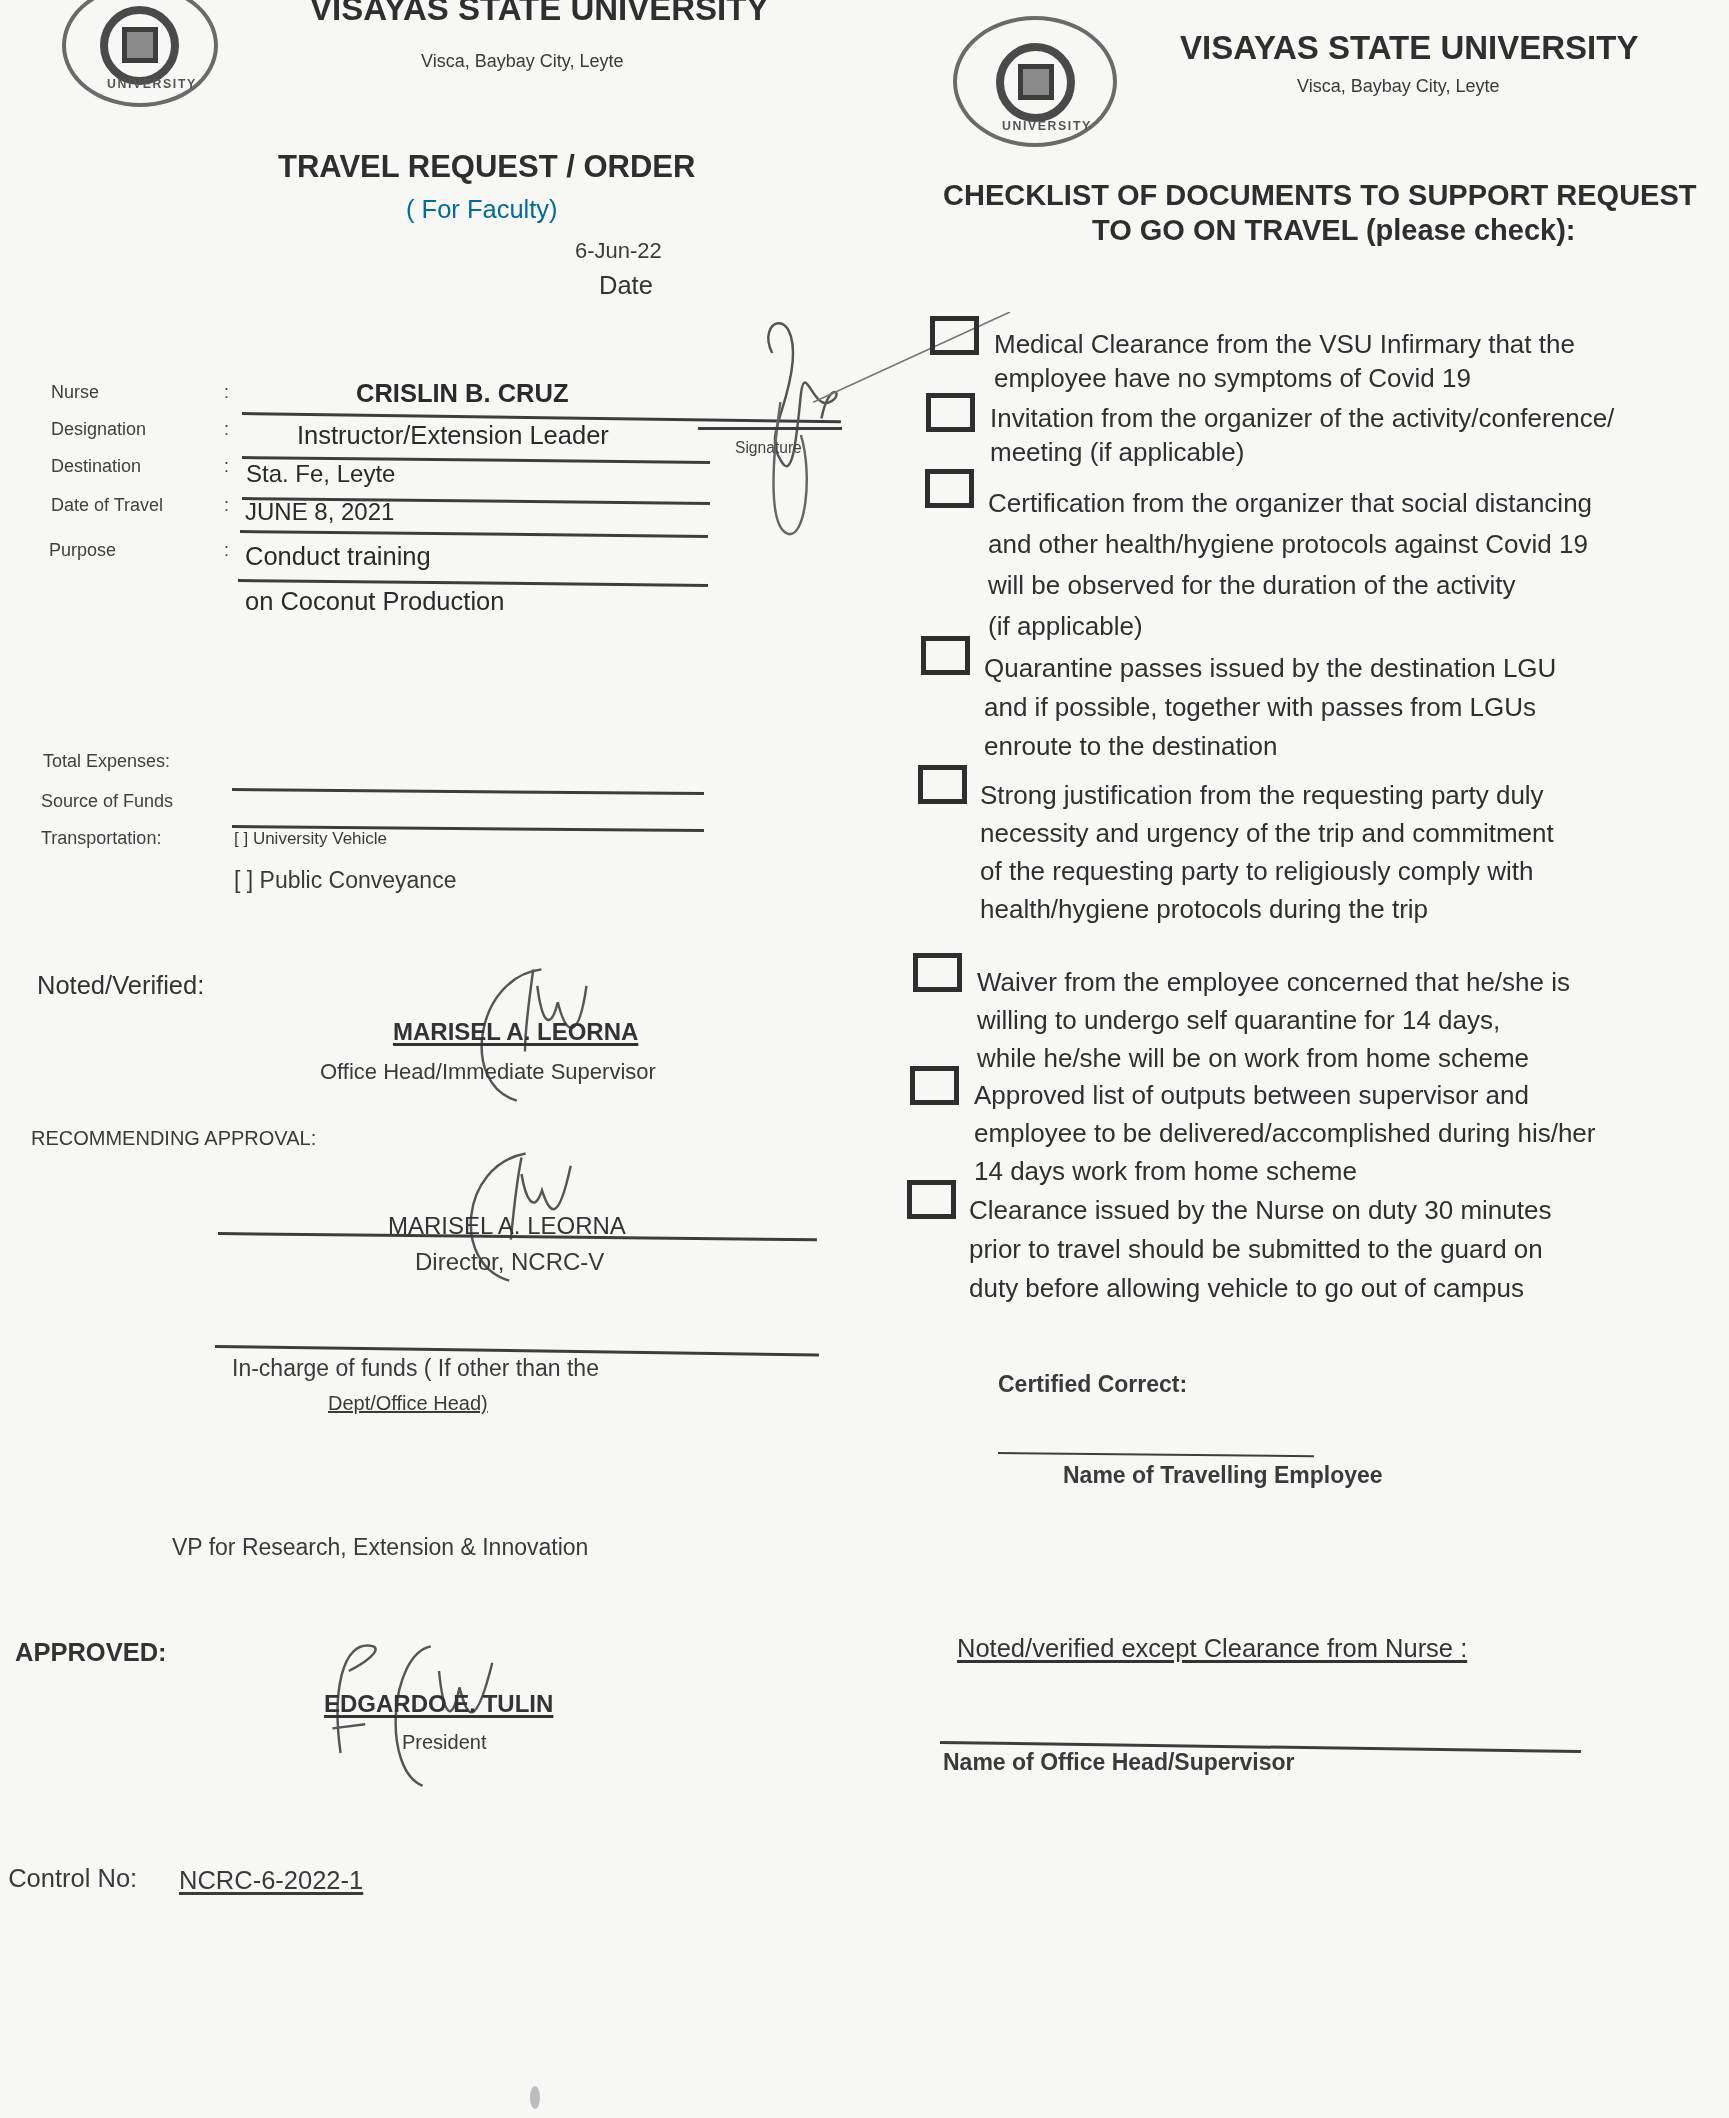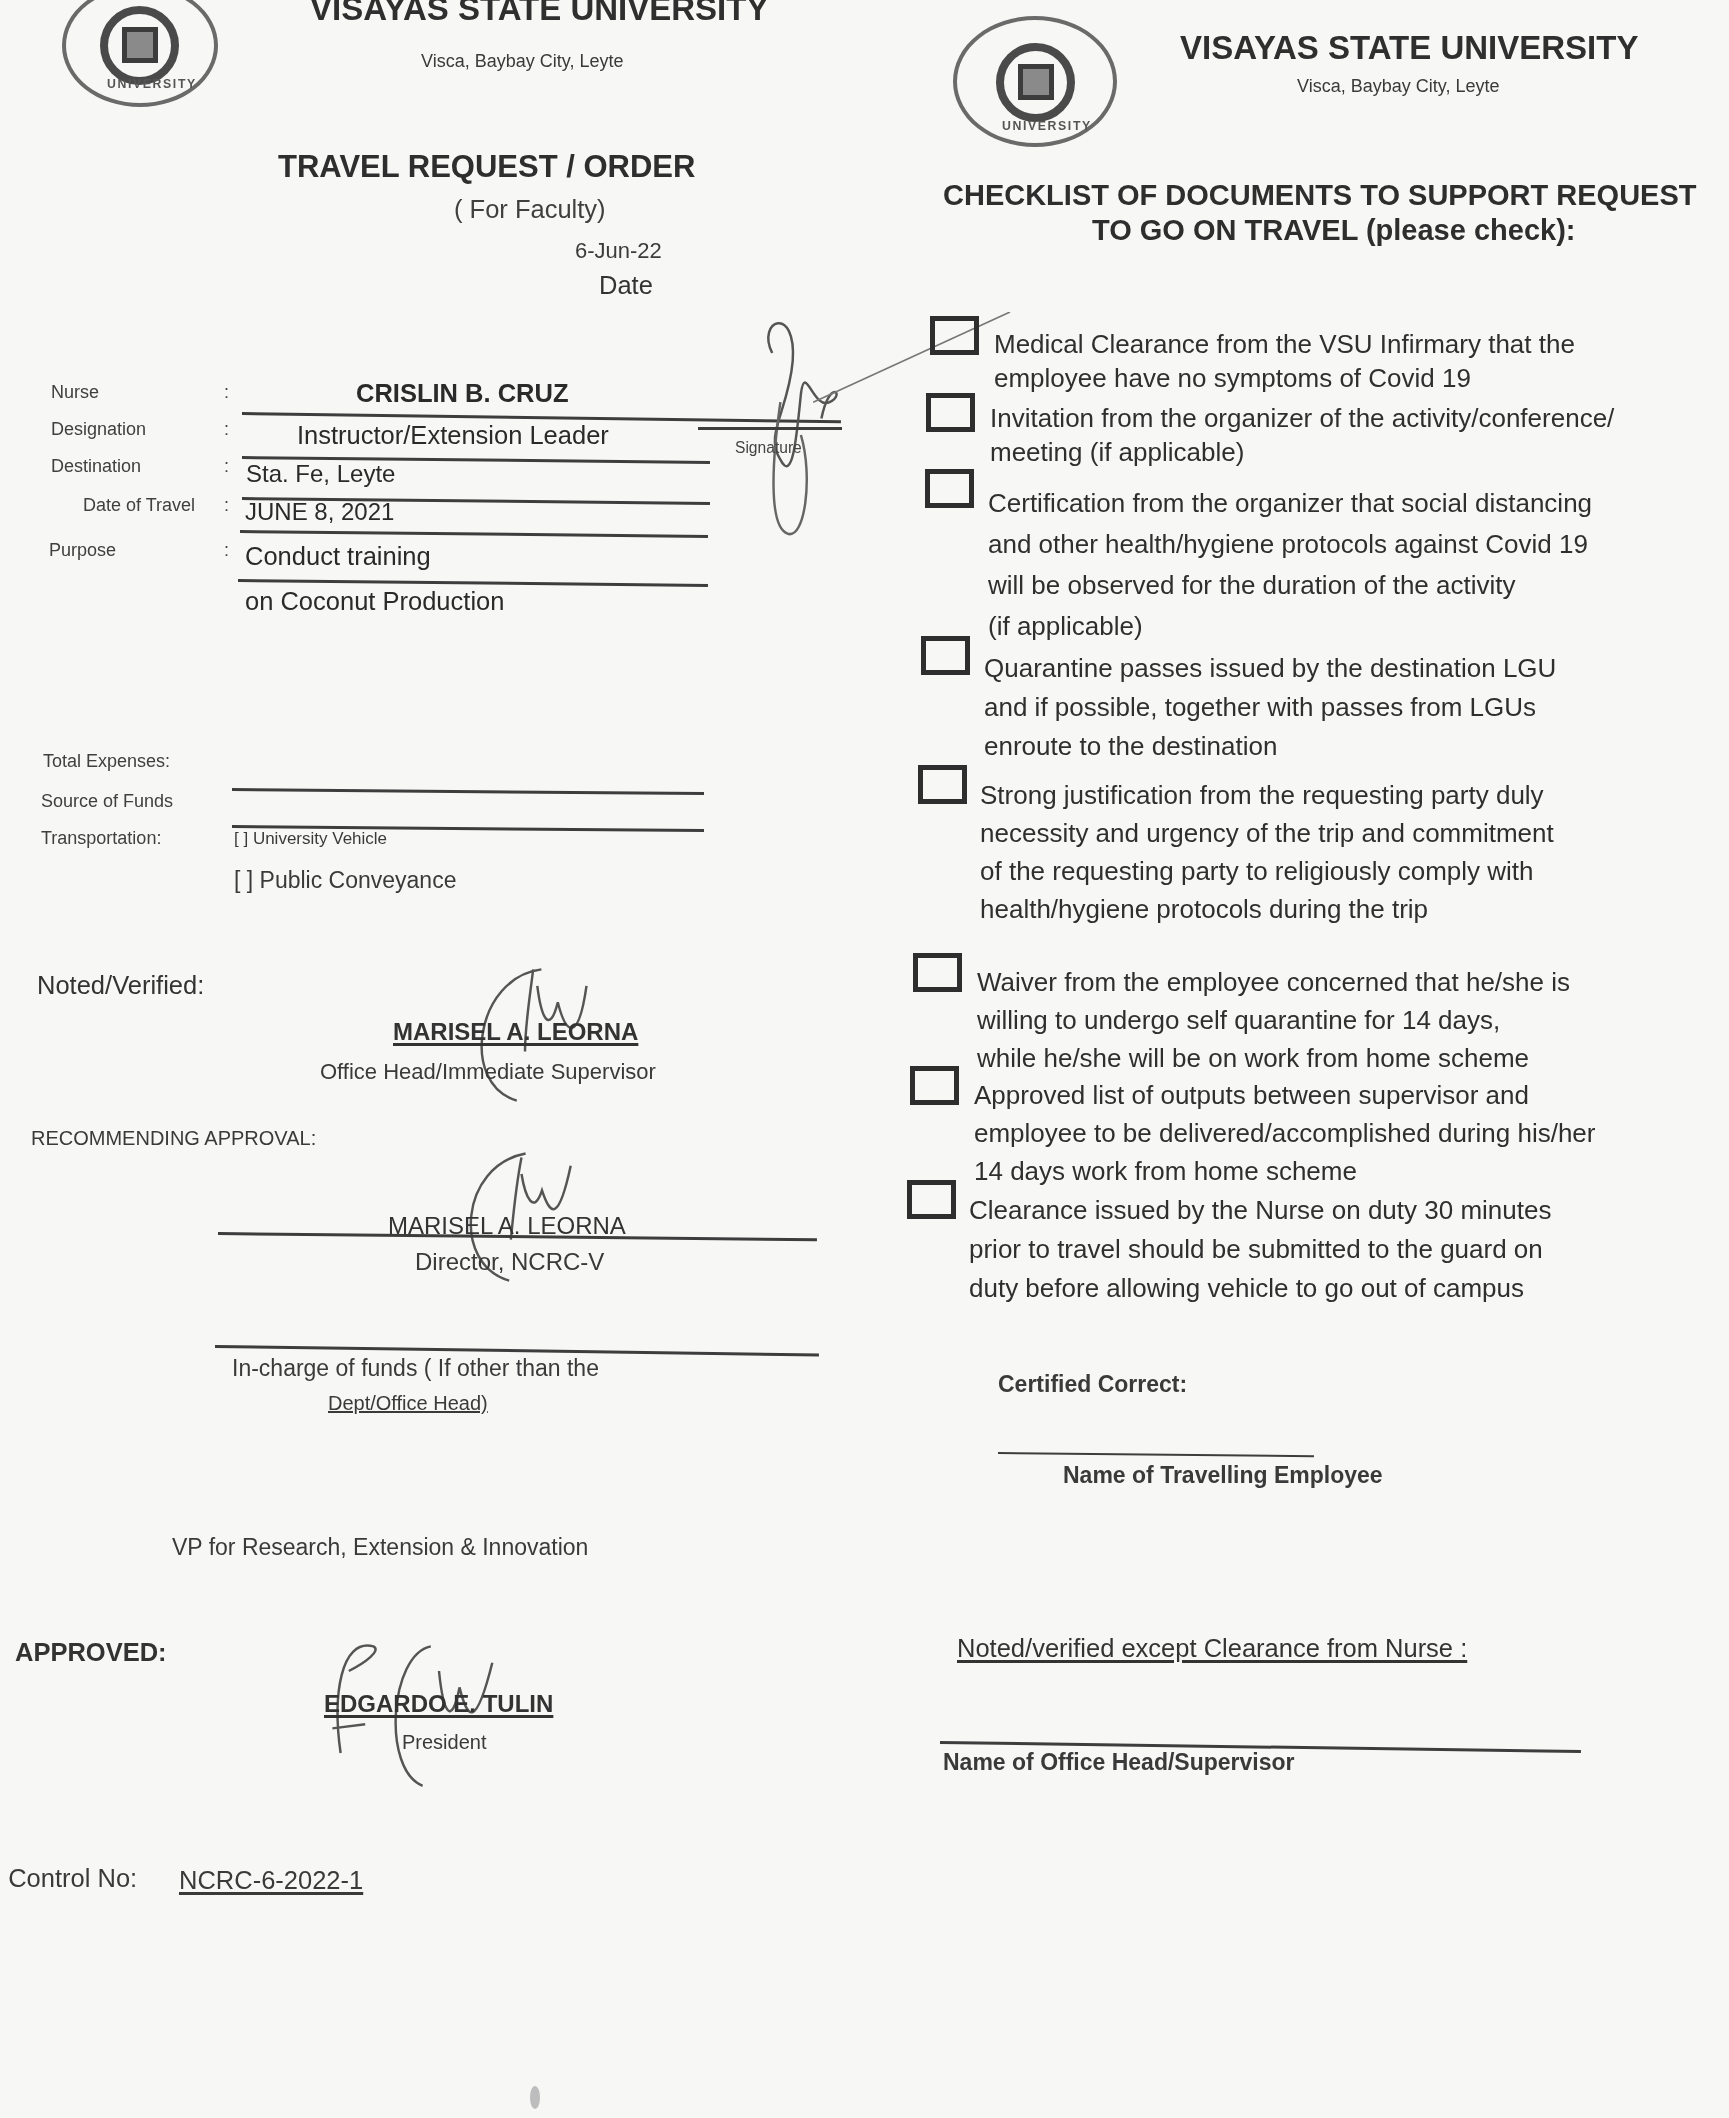--- a/index.html
+++ b/index.html
@@ -34,41 +34,41 @@
   <div class="seal" style="left:62px; top:-16.4px; width:156px; height:123px;">
     <div class="ring" style="left:34px; top:18px; width:79px; height:79px;"></div>
     <div class="core" style="left:56px; top:39px; width:36px; height:36px;"></div>
     <span class="seal-text" style="left:41px; top:89px;">UNIVERSITY</span>
   </div>
 
   <div class="abs uni" style="left:310px; top:0px; transform:translateY(-10px);">VISAYAS STATE UNIVERSITY</div>
   <div class="abs addr" style="left:421px; top:51px;">Visca, Baybay City, Leyte</div>
 
   <div class="abs title" style="left:278px; top:149px;">TRAVEL REQUEST / ORDER</div>
-  <div class="abs" style="left:406px; top:195px; font-size:25.5px; color:#404040;margin-left:48px;">( For Faculty)</div>
+  <div class="abs" style="left:406px; top:195px; font-size:25.5px; color:#0369a1;">( For Faculty)</div>
 
   <div class="abs" style="left:575px; top:238px; font-size:22px; color:#3c3c3c;">6-Jun-22</div>
   <div class="abs" style="left:599px; top:271px; font-size:25.5px; color:#333;">Date</div>
 
   <div class="abs lbl" style="left:51px; top:382px;">Nurse</div>
   <div class="abs colon" style="left:224px; top:382px;">:</div>
   <div class="abs val bold" style="left:356px; top:379px;">CRISLIN B. CRUZ</div>
   <div class="hline" style="left:242px; top:412px; width:599px; transform:rotate(0.8deg);"></div>
 
   <div class="abs lbl" style="left:51px; top:419px;">Designation</div>
   <div class="abs colon" style="left:224px; top:419px;">:</div>
   <div class="abs val" style="left:297px; top:421px;">Instructor/Extension Leader</div>
   <div class="hline" style="left:242px; top:456px; width:468px; transform:rotate(0.6deg);"></div>
 
   <div class="abs lbl" style="left:51px; top:456px;">Destination</div>
   <div class="abs colon" style="left:224px; top:456px;">:</div>
   <div class="abs val" style="left:246px; top:460px; font-size:24px;">Sta. Fe, Leyte</div>
   <div class="hline" style="left:242px; top:497px; width:468px; transform:rotate(0.6deg);"></div>
 
-  <div class="abs lbl" style="left:51px; top:495px;margin-left:32px;">Date of Travel</div>
+  <div class="abs lbl" style="left:51px; top:495px;">Date of Travel</div>
   <div class="abs colon" style="left:224px; top:495px;">:</div>
   <div class="abs val" style="left:245px; top:498px; font-size:24px;">JUNE  8, 2021</div>
   <div class="hline" style="left:240px; top:530px; width:468px; transform:rotate(0.6deg);"></div>
 
   <div class="abs lbl" style="left:49px; top:540px;">Purpose</div>
   <div class="abs colon" style="left:224px; top:540px;">:</div>
   <div class="abs val" style="left:245px; top:542px;">Conduct  training</div>
   <div class="hline" style="left:238px; top:579px; width:470px; transform:rotate(0.6deg);"></div>
   <div class="abs val" style="left:245px; top:587px;">on Coconut Production</div>
 

